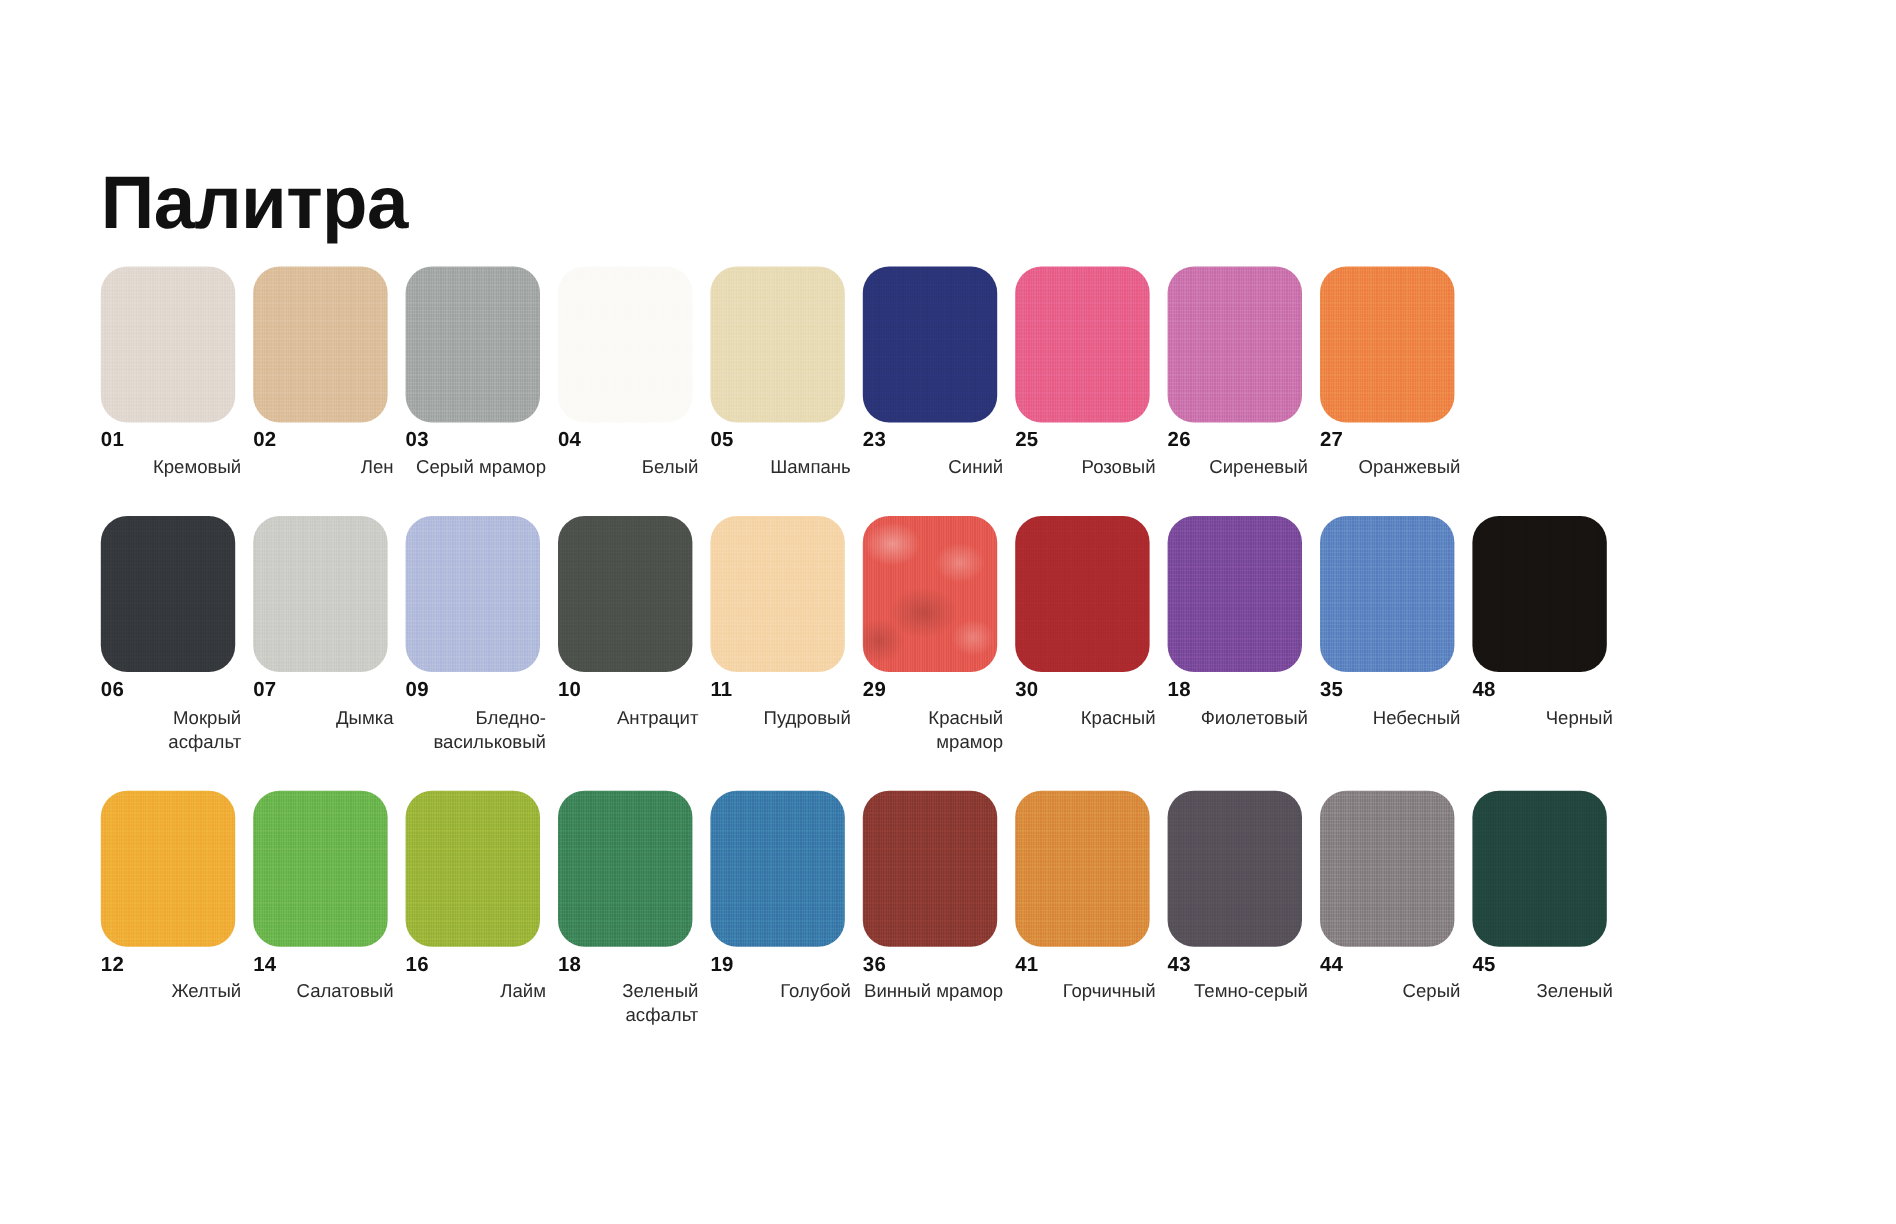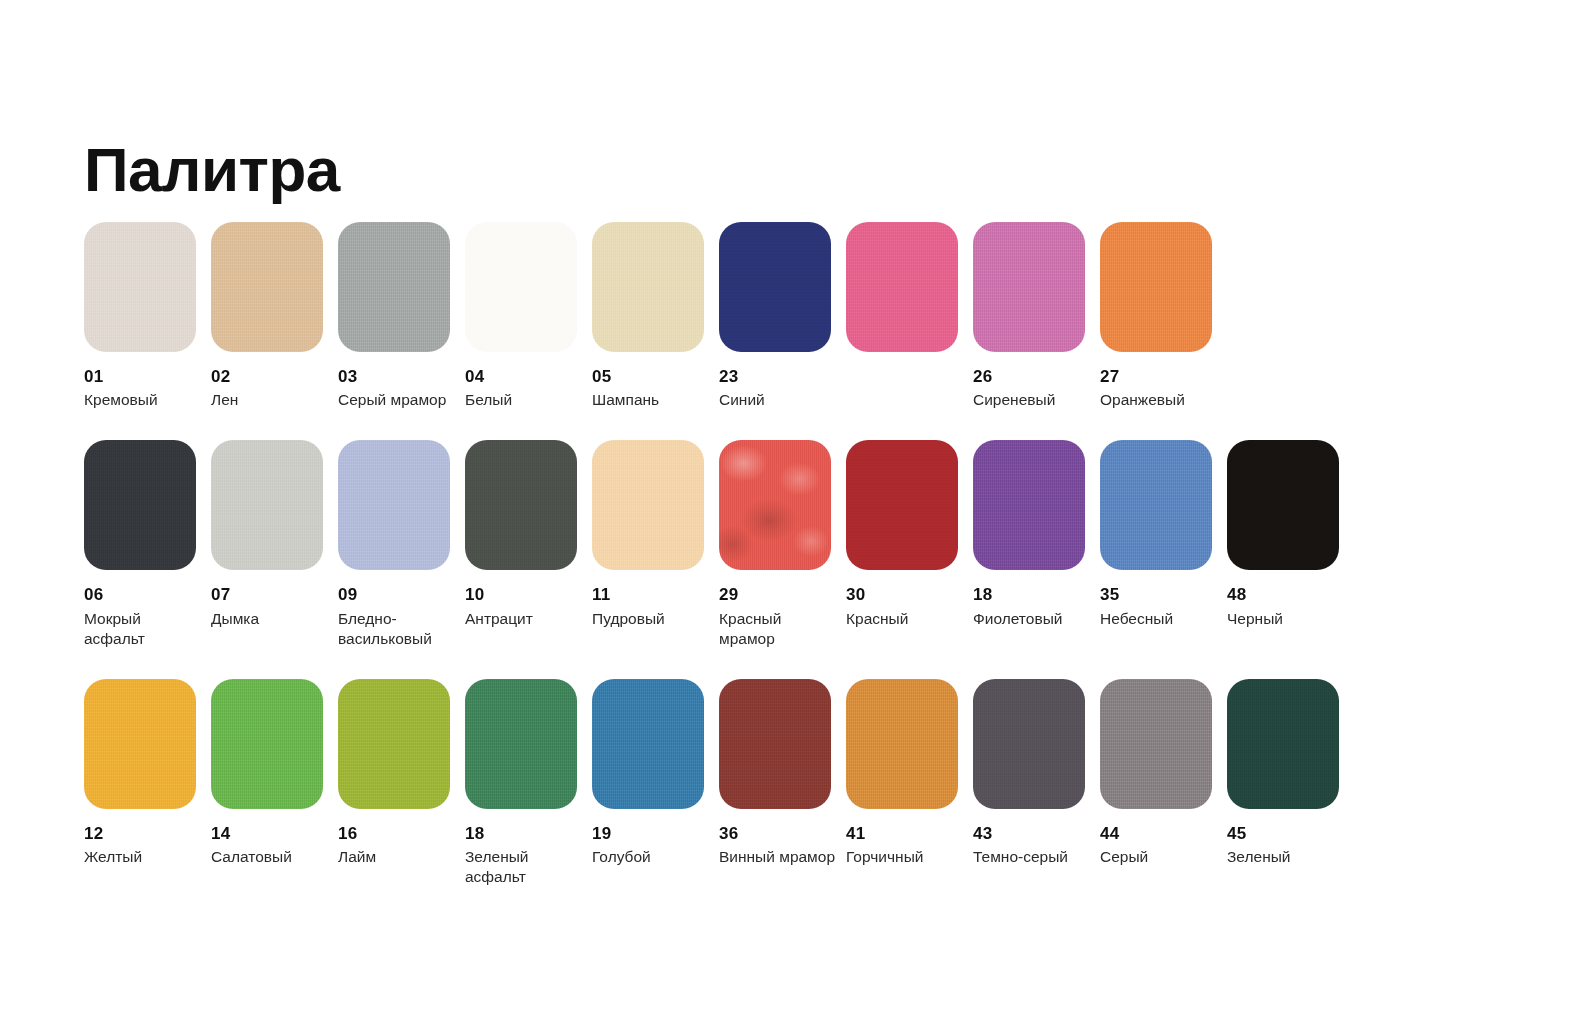--- a/index.html
+++ b/index.html
@@ -72,37 +72,38 @@
       radial-gradient(ellipse 26px 22px at 82% 78%, rgba(255,255,255,0.28), rgba(255,255,255,0) 70%),
       radial-gradient(ellipse 30px 26px at 12% 80%, rgba(0,0,0,0.16), rgba(0,0,0,0) 72%),
       repeating-linear-gradient(90deg, rgba(255,255,255,0.05) 0px, rgba(255,255,255,0.05) 1px, rgba(0,0,0,0.04) 1px, rgba(0,0,0,0.04) 2px);
     mix-blend-mode: normal;
     opacity: 0.9;
   }
   .swatch.plain .tex {
     opacity: 0.35;
   }
   .meta {
-    padding-top: 14px;
+    padding-top: 4px;
     padding-right: 10px;
   }
   .code {
     font-size: 17px;
     font-weight: 700;
     color: #111111;
     line-height: 1.25;
     letter-spacing: 0.2px;
   }
   .name {
     font-size: 15.5px;
     font-weight: 400;
     color: #2b2b2b;
     line-height: 1.3;
     margin-top: 3px;
     white-space: pre-line;
+    text-align: right;
   }
 </style>
 </head>
 <body style="background: rgb(255, 255, 255);">
 
 <div class="page">
 
   <h1 class="page-title">Палитра</h1>
 
   <div class="grid">
@@ -158,20 +159,24 @@
           </div>
           <div class="meta">
             <div class="code">23</div>
             <div class="name">Синий</div>
           </div>
         </div>
         <div class="cell">
           <div class="swatch " style="background-color: rgb(232, 97, 140);">
             <div class="tex"></div>
           </div>
+          <div class="meta">
+            <div class="code">25</div>
+            <div class="name">Розовый</div>
+          </div>
         </div>
         <div class="cell">
           <div class="swatch " style="background-color: rgb(203, 116, 174);">
             <div class="tex"></div>
           </div>
           <div class="meta">
             <div class="code">26</div>
             <div class="name">Сиреневый</div>
           </div>
         </div>

